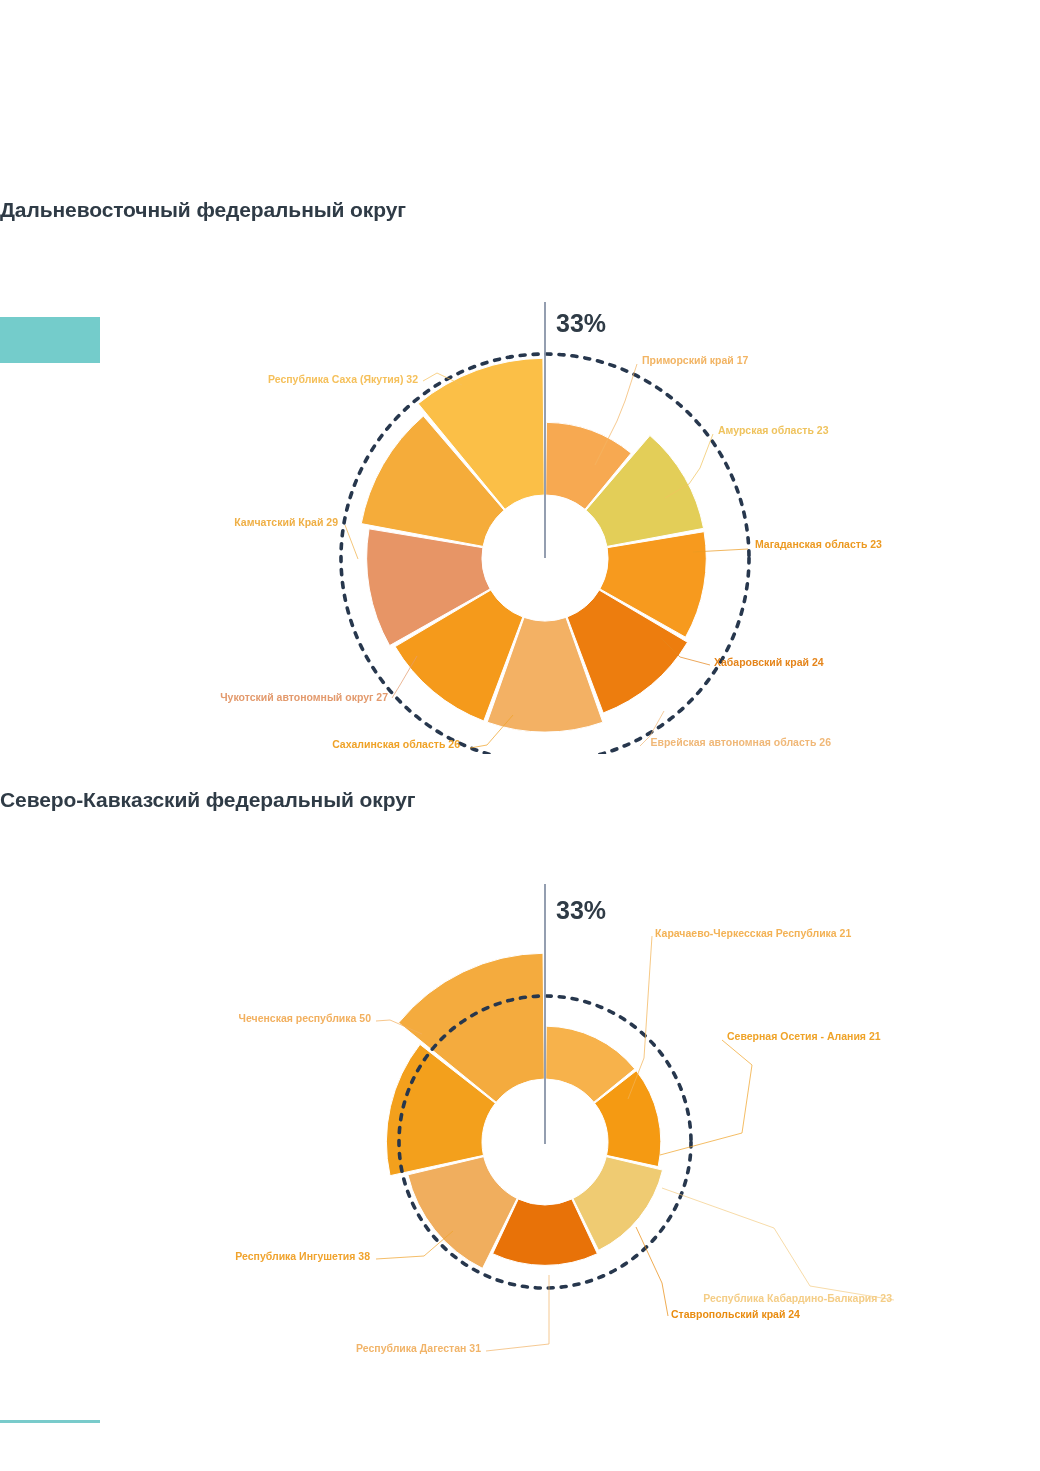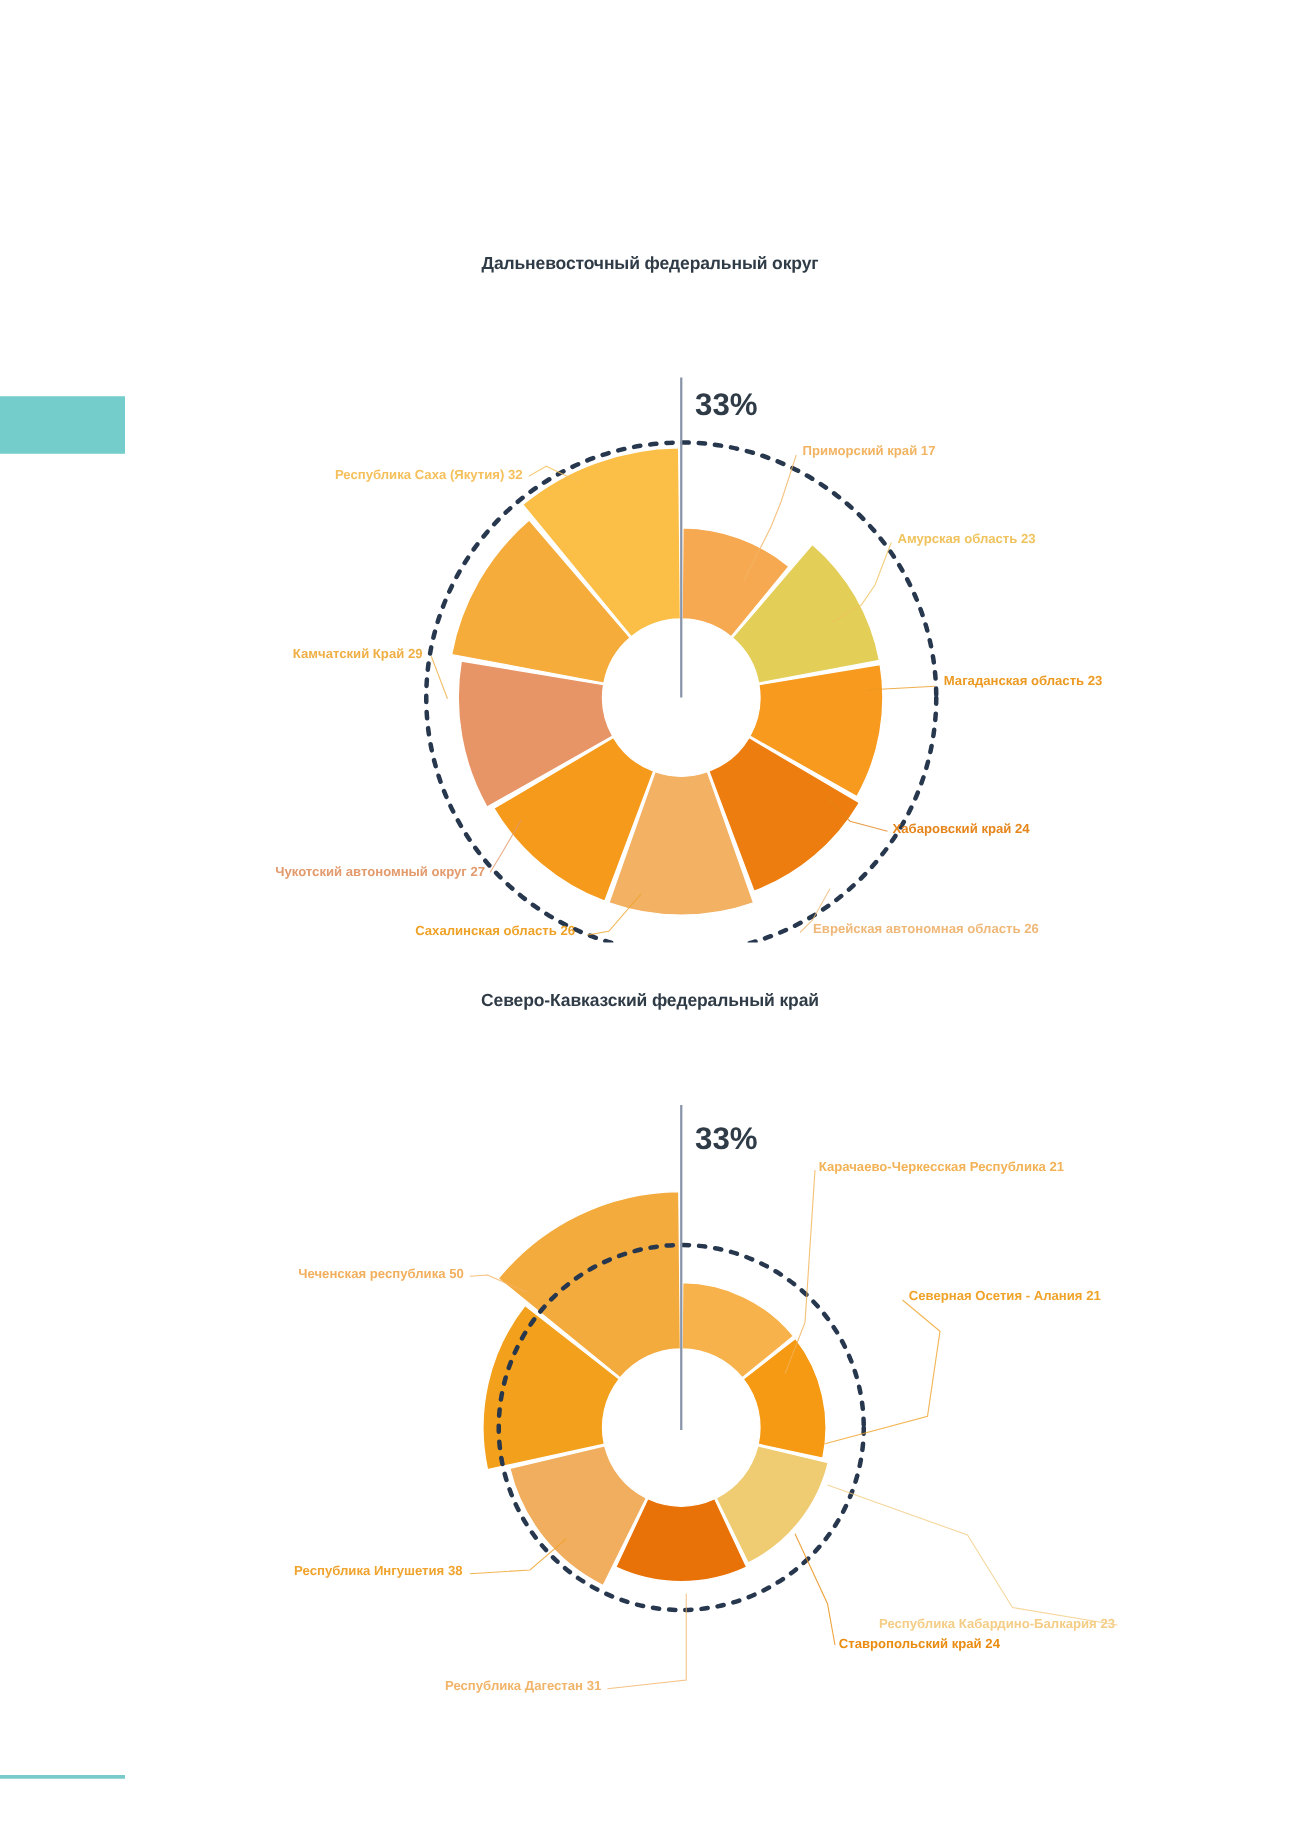--- a/index.html
+++ b/index.html
@@ -38,22 +38,22 @@
   }
   .chart-block {
     position: absolute;
     left: 0;
     width: 1040px;
   }
   #chart-0 { top: 196px; height: 570px; }
   #chart-1 { top: 786px; height: 600px; }
 
   .chart-title {
-    text-align: center;
-    font-size: 14px;
+    text-align: left;
+    font-size: 21px;
     font-weight: bold;
     color: #2F3B46;
     letter-spacing: -0.1px;
     margin: 0;
     padding: 0;
     line-height: 28px;
   }
   .chart-svg-wrap {
     position: relative;
     width: 876px;
@@ -115,21 +115,21 @@
             <path d="M 358 335 L 345 301" fill="none" stroke="#EFAF45" stroke-width="0.9" opacity="0.8"></path>
             <text x="338" y="302" class="seg-label" fill="#EFAF45" text-anchor="end">Камчатский Край 29</text>
             <path d="M 462 161 L 437 149 L 423 157" fill="none" stroke="#F5C05B" stroke-width="0.9" opacity="0.8"></path>
             <text x="418" y="159" class="seg-label" fill="#F5C05B" text-anchor="end">Республика Саха (Якутия) 32</text>
           </g>
         </svg>
     </div>
   </div>
 
   <div class="chart-block" id="chart-1">
-    <h2 class="chart-title">Северо-Кавказский федеральный край</h2>
+    <h2 class="chart-title">Северо-Кавказский федеральный округ</h2>
     <div class="chart-svg-wrap">
       <svg class="rose" id="svg-1" width="1040" height="560" viewBox="0 0 1040 560">
           <g>
             <path d="M 546.2128229967361 212.1881685662125 A 115.81818181818181 115.81818181818181 0 0 1 634.789153087291 254.84428096494128 L 593.8413525035264 288.2065044809296 A 63 63 0 0 0 545.6597223993235 265.0034543299727 Z" fill="#F7B24B" stroke="#ffffff" stroke-width="1"></path>
             <path d="M 636.3015186271404 256.7407273679603 A 115.81818181818181 115.81818181818181 0 0 1 658.1780655316531 352.5881419017836 L 606.563892789196 341.3748683971241 A 63 63 0 0 0 594.6640128795983 289.2380879638905 Z" fill="#F59A12" stroke="#ffffff" stroke-width="1"></path>
             <path d="M 662.5305008834946 356.1236137836044 A 120.84848484848484 120.84848484848484 0 0 1 598.571492894006 436.32567303867506 L 572.9275661300499 384.47168361268945 A 63 63 0 0 0 606.2702887002972 342.6612319599081 Z" fill="#EFCB72" stroke="#ffffff" stroke-width="1"></path>
             <path d="M 597.3586357300167 439.7012087730071 A 123.36363636363637 123.36363636363637 0 0 1 492.64136426998334 439.7012087730071 L 518.2612125564469 385.0441692554856 A 63 63 0 0 0 571.7387874435531 385.0441692554856 Z" fill="#E87208" stroke="#ffffff" stroke-width="1"></path>
             <path d="M 482.5088804054874 454.3618432738005 A 140.96969696969697 140.96969696969697 0 0 1 407.9007296614802 360.8061813744553 L 483.7297112997028 342.66123195990815 A 63 63 0 0 0 517.0724338699501 384.47168361268945 Z" fill="#F0AE5E" stroke="#ffffff" stroke-width="1"></path>
             <path d="M 390.0390327244529 361.66555378650787 A 158.57575757575756 158.57575757575756 0 0 1 419.99192910103983 230.43334021887406 L 495.3359871204016 289.2380879638905 A 63 63 0 0 0 483.43610721080404 341.374868397124 Z" fill="#F3A01C" stroke="#ffffff" stroke-width="1"></path>
             <path d="M 398.6638842017961 208.7726389666717 A 188.75757575757575 188.75757575757575 0 0 1 543.0233714163606 139.2527739400674 L 544.3402776006765 265.0034543299727 A 63 63 0 0 0 496.15864749647363 288.2065044809296 Z" fill="#F4AB3E" stroke="#ffffff" stroke-width="1"></path>

